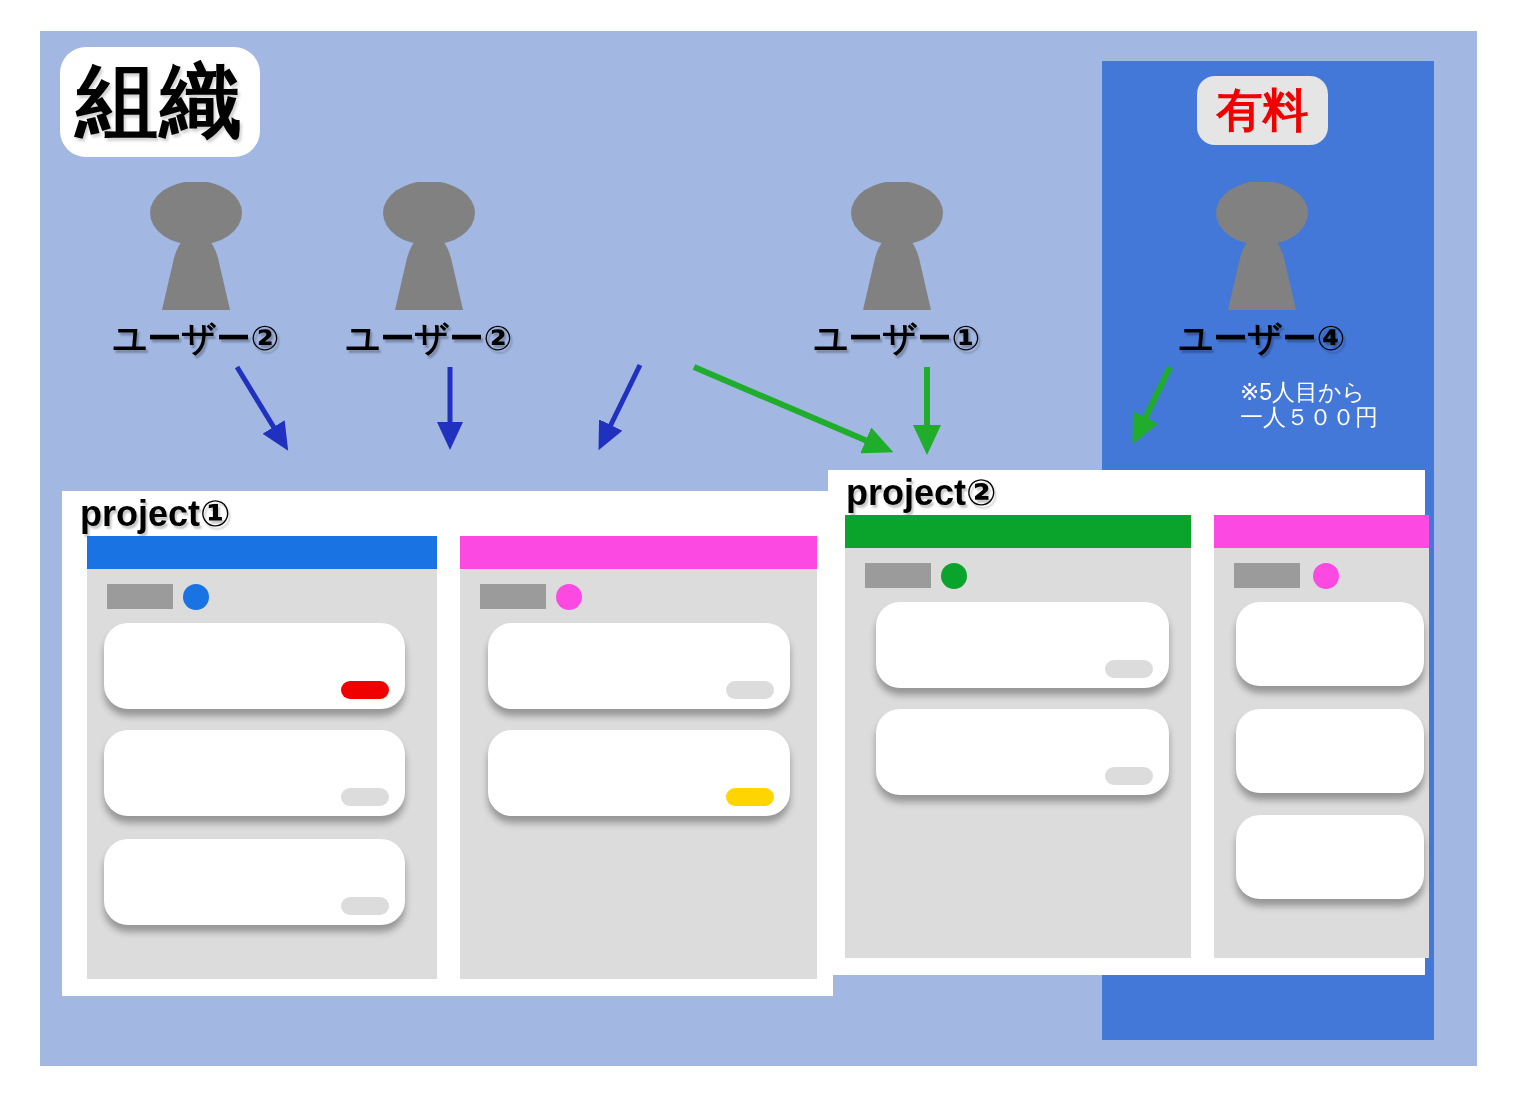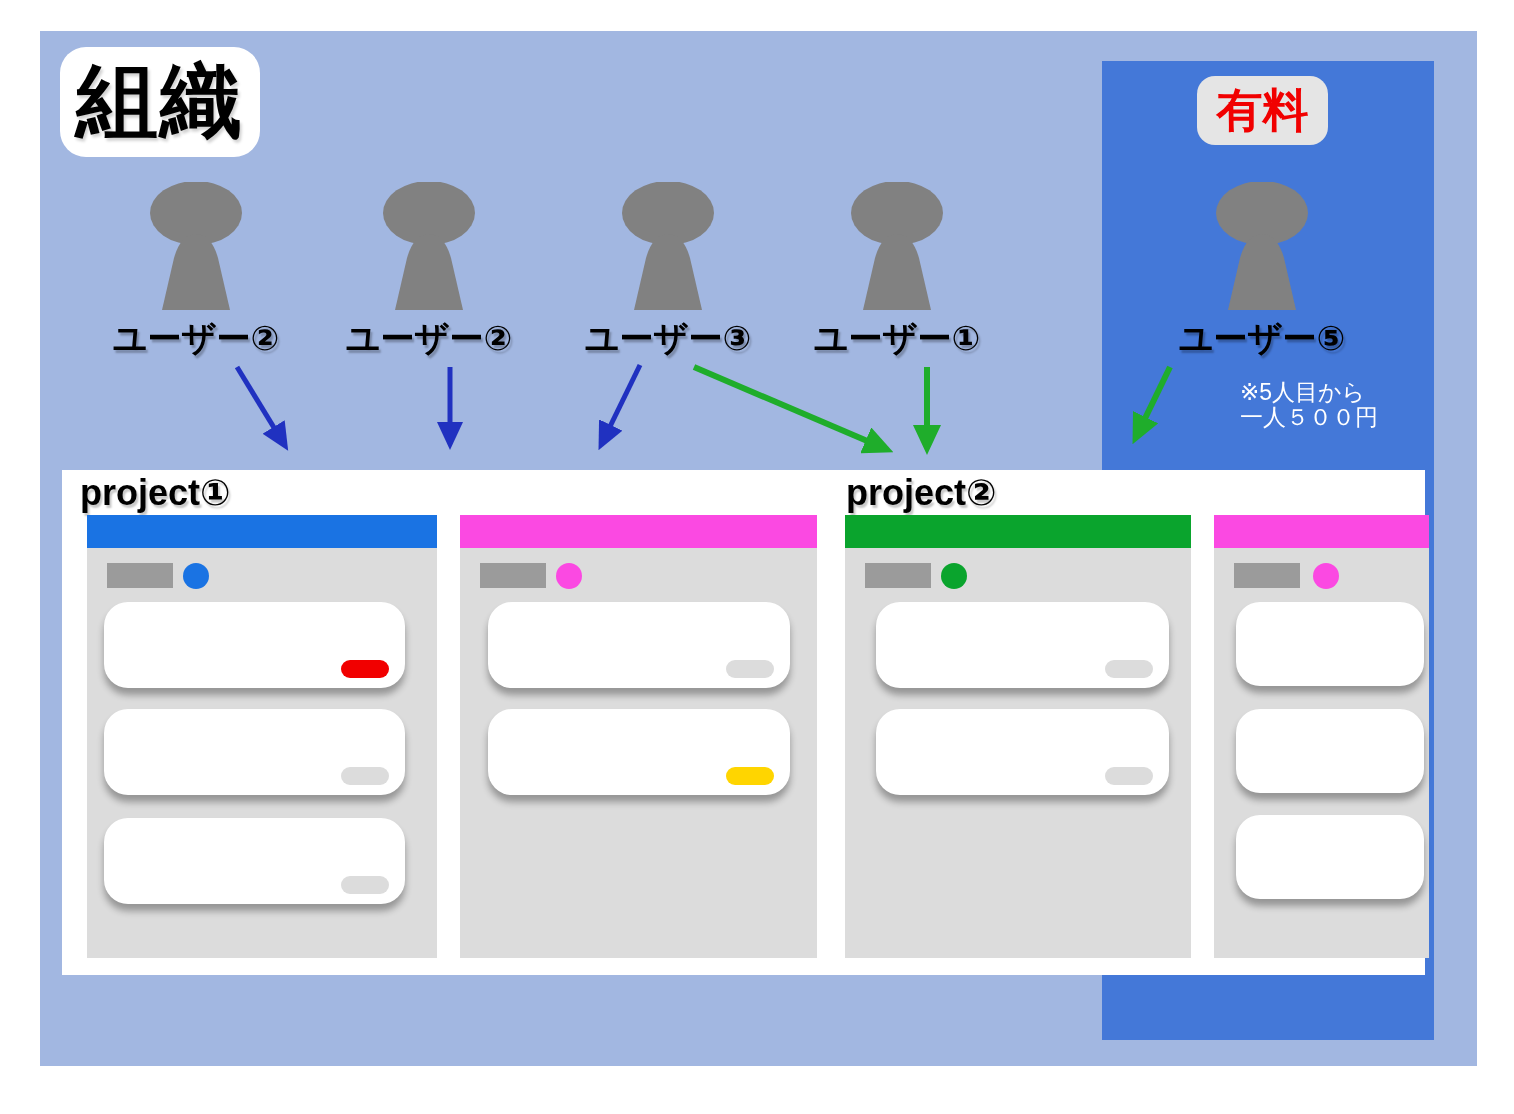--- a/index.html
+++ b/index.html
@@ -72,60 +72,53 @@
     </svg>
     <span class="user-label">ユーザー②</span>
   </div>
   <div class="user" style="left:319px;top:182px;">
     <svg width="110" height="128" viewBox="0 0 110 128">
       <ellipse cx="55" cy="31" rx="46" ry="32" fill="#818181"></ellipse>
       <path d="M55 52 C44 52 37 62 33 76 L21 128 L89 128 L77 76 C73 62 66 52 55 52 Z" fill="#818181"></path>
     </svg>
     <span class="user-label">ユーザー②</span>
   </div>
-  <div class="user" style="left:558px;top:182px;">
-    <svg width="110" height="128" viewBox="0 0 110 128">
-      <ellipse cx="55" cy="31" rx="46" ry="32" fill="#818181"></ellipse>
-      <path d="M55 52 C44 52 37 62 33 76 L21 128 L89 128 L77 76 C73 62 66 52 55 52 Z" fill="#818181"></path>
-    </svg>
-    <span class="user-label">ユーザー③</span>
-  </div>
   <div class="user" style="left:787px;top:182px;">
     <svg width="110" height="128" viewBox="0 0 110 128">
       <ellipse cx="55" cy="31" rx="46" ry="32" fill="#818181"></ellipse>
       <path d="M55 52 C44 52 37 62 33 76 L21 128 L89 128 L77 76 C73 62 66 52 55 52 Z" fill="#818181"></path>
     </svg>
     <span class="user-label">ユーザー①</span>
   </div>
   <div class="user" style="left:1152px;top:182px;">
     <svg width="110" height="128" viewBox="0 0 110 128">
       <ellipse cx="55" cy="31" rx="46" ry="32" fill="#818181"></ellipse>
       <path d="M55 52 C44 52 37 62 33 76 L21 128 L89 128 L77 76 C73 62 66 52 55 52 Z" fill="#818181"></path>
     </svg>
-    <span class="user-label">ユーザー⑤</span>
+    <span class="user-label">ユーザー④</span>
   </div>
 
   <svg class="arrows">
     <defs>
       <marker id="head-blue" markerUnits="userSpaceOnUse" markerWidth="28" markerHeight="26" refX="20" refY="13" orient="auto">
         <path d="M0,0 L28,13 L0,26 Z" fill="#2031c0"></path>
       </marker>
       <marker id="head-green" markerUnits="userSpaceOnUse" markerWidth="30" markerHeight="28" refX="22" refY="14" orient="auto">
         <path d="M0,0 L30,14 L0,28 Z" fill="#1fad2b"></path>
       </marker>
     </defs>
     <line x1="237" y1="367" x2="284" y2="444" stroke="#2031c0" stroke-width="5" marker-end="url(#head-blue)"></line>
     <line x1="450" y1="367" x2="450" y2="442" stroke="#2031c0" stroke-width="5" marker-end="url(#head-blue)"></line>
     <line x1="640" y1="365" x2="602" y2="443" stroke="#2031c0" stroke-width="5" marker-end="url(#head-blue)"></line>
     <line x1="694" y1="367" x2="886" y2="449" stroke="#1fad2b" stroke-width="6" marker-end="url(#head-green)"></line>
     <line x1="927" y1="367" x2="927" y2="447" stroke="#1fad2b" stroke-width="6" marker-end="url(#head-green)"></line>
     <line x1="1170" y1="367" x2="1136" y2="437" stroke="#1fad2b" stroke-width="6" marker-end="url(#head-green)"></line>
   </svg>
 
-  <div class="board" style="left:62px;width:771px;">
+  <div class="board" style="left:62px;width:771px;margin-top:21px;">
     <div class="board-title">project①</div>
 
     <div class="col" style="left:25px;width:350px;height:443px;">
       <div class="col-header" style="background-color: rgb(26, 115, 227);"></div>
       <div class="col-body" style="height:410px;">
         <div class="tag-rect"></div>
         <div class="tag-dot" style="background-color: rgb(26, 115, 227);"></div>
         <div class="card" style="left:17px;top:54px;width:301px;height:86px;">
           <div class="pill" style="background-color: rgb(241, 0, 0);"></div>
         </div>

